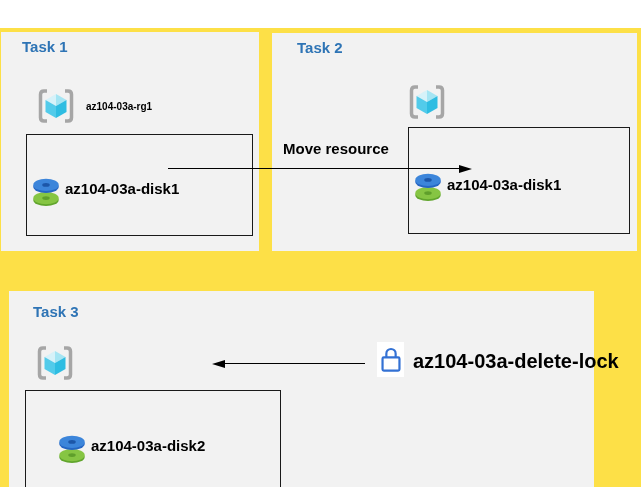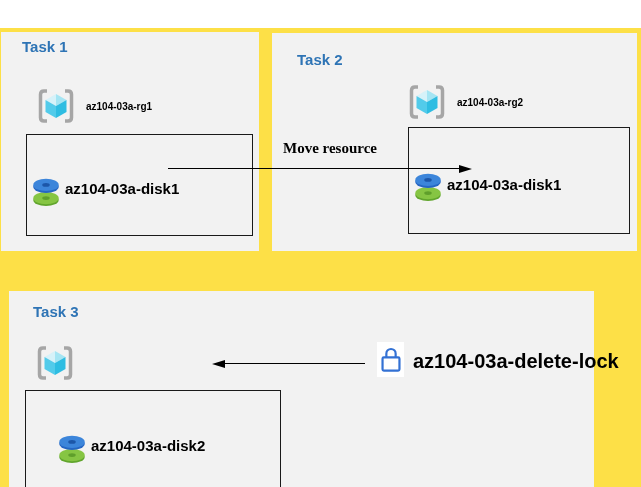--- a/index.html
+++ b/index.html
@@ -52,47 +52,46 @@
       <ellipse cx="20" cy="23.5" rx="13.5" ry="6.5" fill="#86c543"></ellipse>
       <ellipse cx="20" cy="23.5" rx="4" ry="2" fill="#5f9f2b"></ellipse>
       <ellipse cx="20" cy="11.5" rx="13.5" ry="6.5" fill="#2566c4"></ellipse>
       <ellipse cx="20" cy="9.5" rx="13.5" ry="6.5" fill="#3c85da"></ellipse>
       <ellipse cx="20" cy="9.5" rx="4" ry="2" fill="#1c56a8"></ellipse>
     </svg>
     <span class="res-label">az104-03a-disk1</span>
   </div>
 
   <div class="panel" style="left:272px;top:5px;width:365px;height:218px;"></div>
-  <div class="task-title" style="left:297px;top:23px;">Task 2</div>
+  <div class="task-title" style="left:297px;top:11px;">Task 2</div>
 
   <div class="rg-row" style="left:407px;top:54px;">
     <svg class="icon" width="40" height="40" viewBox="0 0 40 40">
       <path d="M11 5 H8 Q4.5 5 4.5 8.5 V31.5 Q4.5 35 8 35 H11" fill="none" stroke="#a6a6a6" stroke-width="3.5"></path>
       <path d="M29 5 H32 Q35.5 5 35.5 8.5 V31.5 Q35.5 35 32 35 H29" fill="none" stroke="#a6a6a6" stroke-width="3.5"></path>
       <polygon points="20,8 9.5,14 20,20" fill="#d6f2f9"></polygon>
       <polygon points="20,8 30.5,14 20,20" fill="#a5e5f3"></polygon>
       <polygon points="9.5,14 20,20 20,32 9.5,26" fill="#52cbea"></polygon>
       <polygon points="30.5,14 20,20 20,32 30.5,26" fill="#2ebde2"></polygon>
     </svg>
-    <span class="rg-label">az104-03a-rg2</span>
   </div>
 
   <div class="rbox" style="left:408px;top:99px;width:220px;height:105px;">
     <svg class="icon disk" width="38" height="32" viewBox="0 0 40 34">
       <ellipse cx="20" cy="25.5" rx="13.5" ry="6.5" fill="#61a52d"></ellipse>
       <ellipse cx="20" cy="23.5" rx="13.5" ry="6.5" fill="#86c543"></ellipse>
       <ellipse cx="20" cy="23.5" rx="4" ry="2" fill="#5f9f2b"></ellipse>
       <ellipse cx="20" cy="11.5" rx="13.5" ry="6.5" fill="#2566c4"></ellipse>
       <ellipse cx="20" cy="9.5" rx="13.5" ry="6.5" fill="#3c85da"></ellipse>
       <ellipse cx="20" cy="9.5" rx="4" ry="2" fill="#1c56a8"></ellipse>
     </svg>
     <span class="res-label">az104-03a-disk1</span>
   </div>
 
-  <div class="move-label" style="left:283px;top:112px;font-family:Liberation Serif, serif;">Move resource</div>
+  <div class="move-label" style="left:283px;top:112px;">Move resource</div>
   <div class="arrow-line" style="left:168px;top:140px;width:292px;"></div>
   <div class="arrow-head to-right" style="left:459px;top:136.5px;"></div>
 
   <div class="panel" style="left:9px;top:263px;width:585px;height:224px;"></div>
   <div class="task-title" style="left:33px;top:275px;">Task 3</div>
 
   <div class="rg-row" style="left:35px;top:315px;">
     <svg class="icon" width="40" height="40" viewBox="0 0 40 40">
       <path d="M11 5 H8 Q4.5 5 4.5 8.5 V31.5 Q4.5 35 8 35 H11" fill="none" stroke="#a6a6a6" stroke-width="3.5"></path>
       <path d="M29 5 H32 Q35.5 5 35.5 8.5 V31.5 Q35.5 35 32 35 H29" fill="none" stroke="#a6a6a6" stroke-width="3.5"></path>

